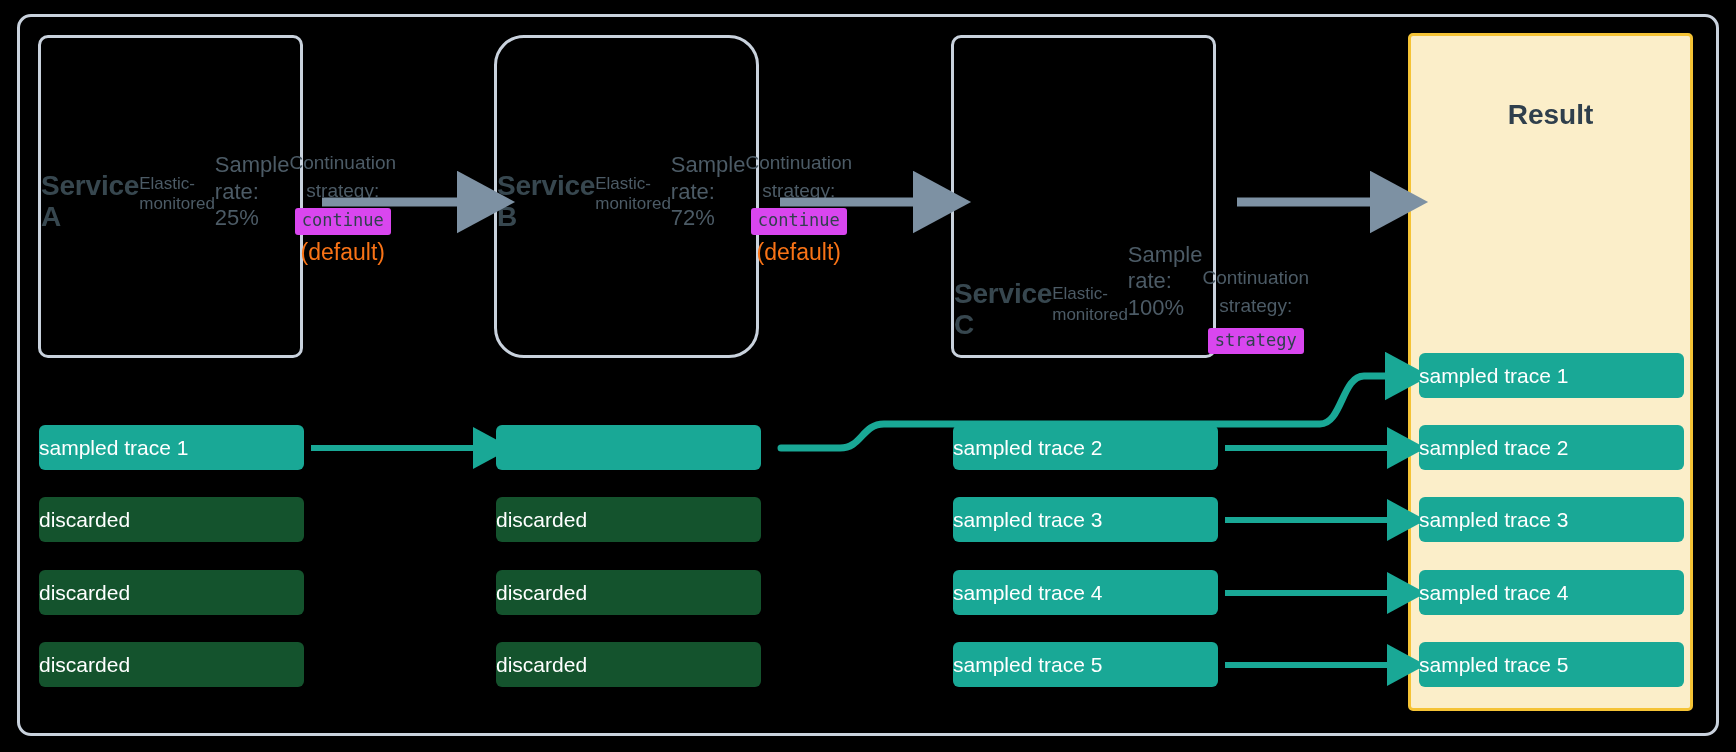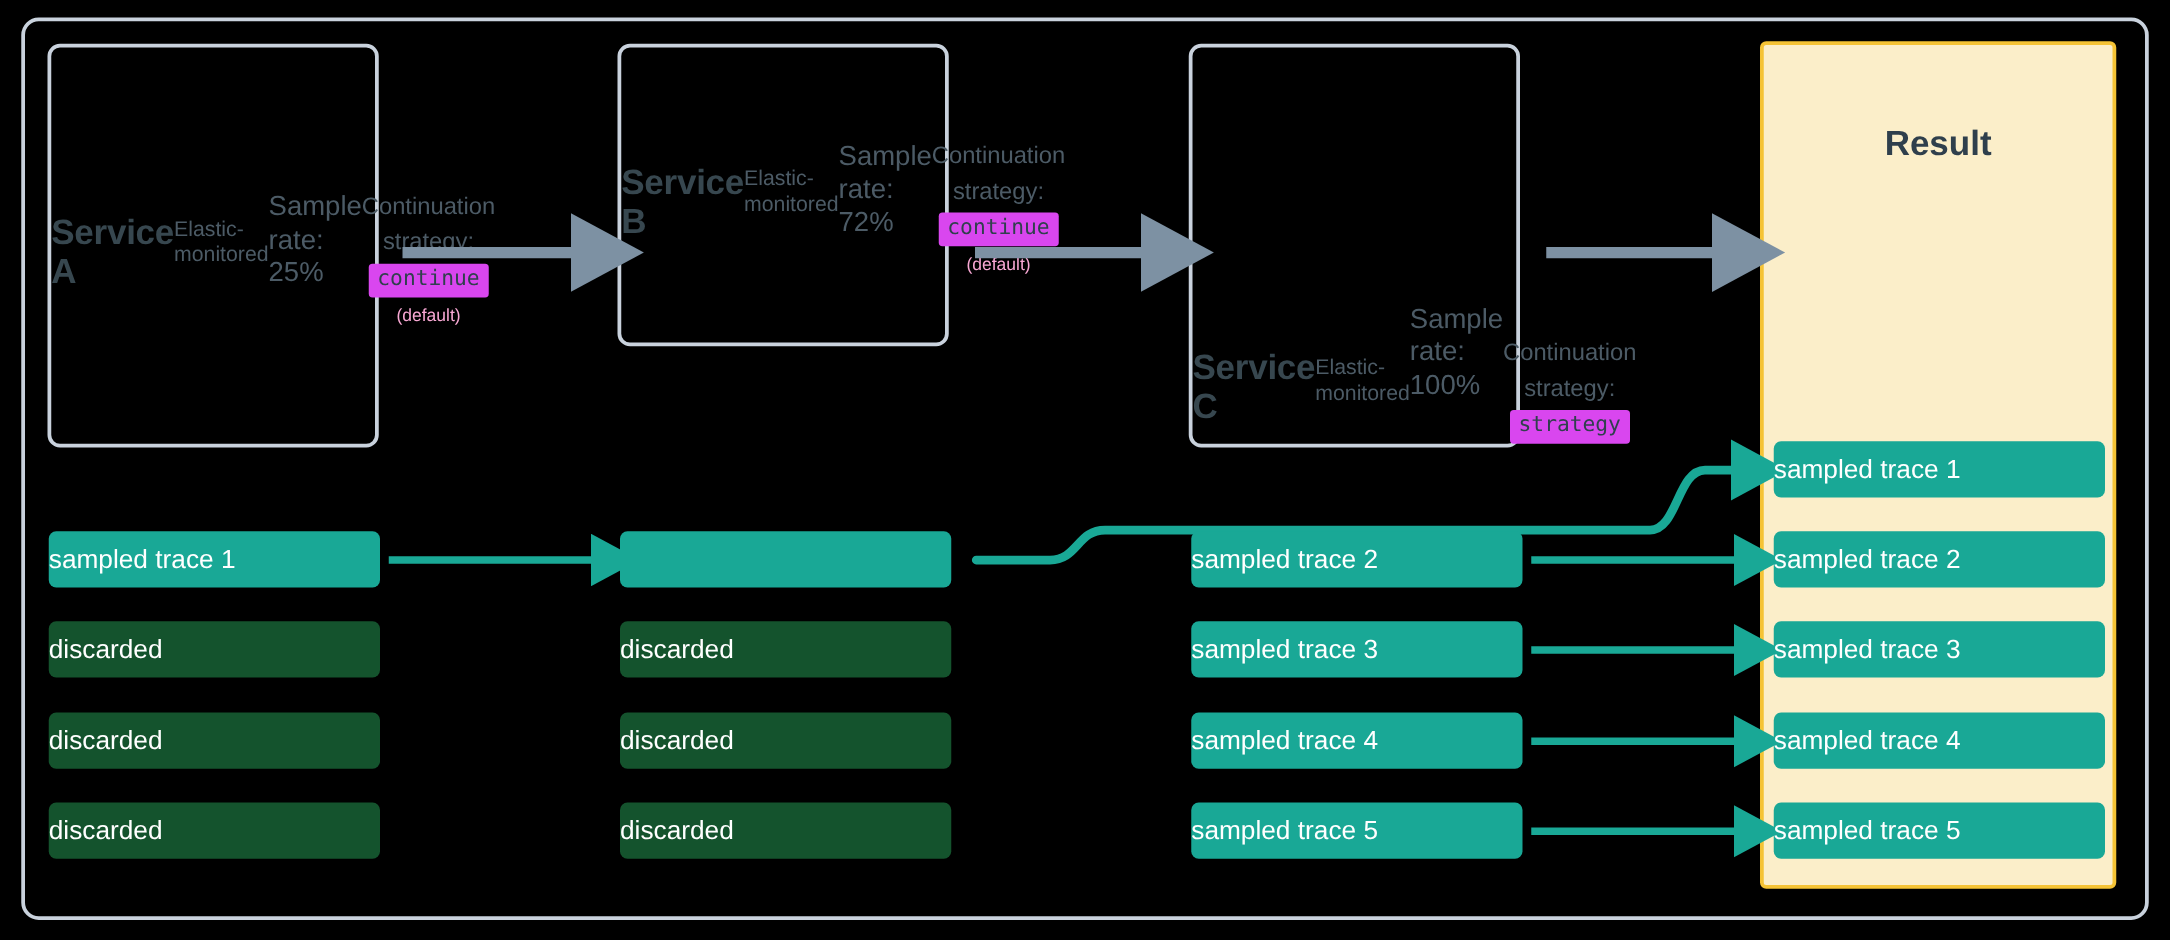--- a/index.html
+++ b/index.html
@@ -74,22 +74,22 @@
     display: inline-block;
     background: #d946ef;
     color: #30404d;
     font-family: "DejaVu Sans Mono", "Liberation Mono", monospace;
     font-size: 17px;
     padding: 3px 7px 4px 7px;
     border-radius: 3px;
     line-height: 1.15;
   }
   .default-note {
-    font-size: 14px;
-    color: #f9a8d4;
+    font-size: 23px;
+    color: #f97316;
   }
 
   
   .result-panel {
     position: absolute;
     box-sizing: border-box;
     border: 3px solid #f5c335;
     border-radius: 5px;
     background: #fbeec9;
   }
@@ -144,21 +144,21 @@
     <div class="service-sub">Elastic-monitored</div>
     <div class="service-rate">Sample rate: 25%</div>
     <div class="service-strategy">
       <span>Continuation</span><br>
       <span>strategy:</span><br>
       <span class="code-chip">continue</span>
       <span class="default-note">(default)</span>
     </div>
   </div>
 
-  <div class="service-card" style="left:494px; top:35px; width:265px; height:242px;">
+  <div class="service-card" style="left:494px; top:35px; width:265px; height:323px;border-radius:30px;">
     <div class="service-title">Service B</div>
     <div class="service-sub">Elastic-monitored</div>
     <div class="service-rate">Sample rate: 72%</div>
     <div class="service-strategy">
       <span>Continuation</span><br>
       <span>strategy:</span><br>
       <span class="code-chip">continue</span>
       <span class="default-note">(default)</span>
     </div>
   </div>

